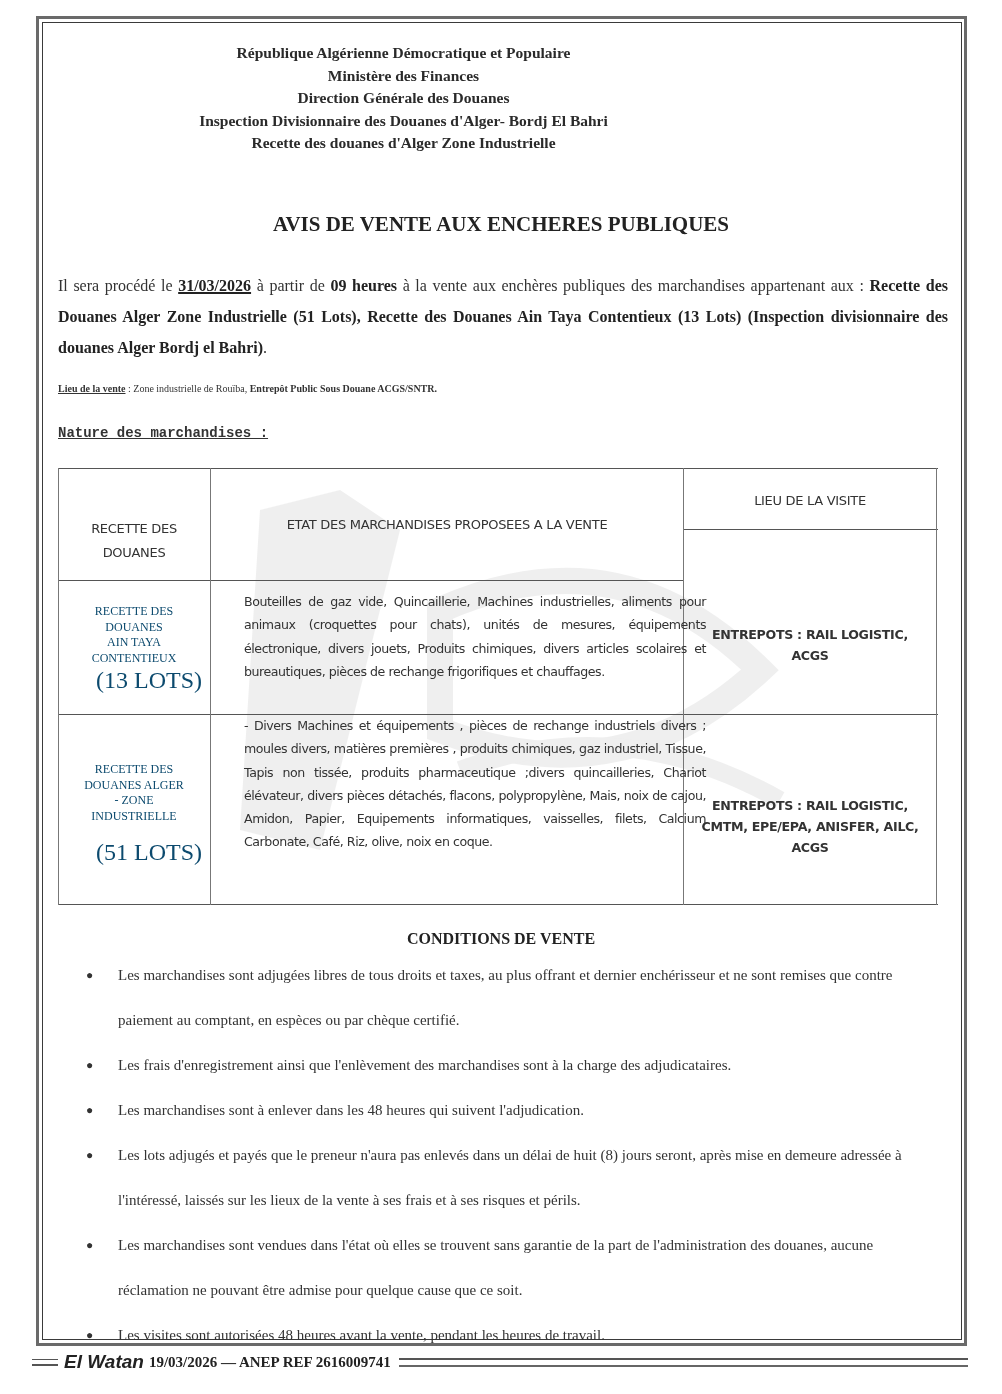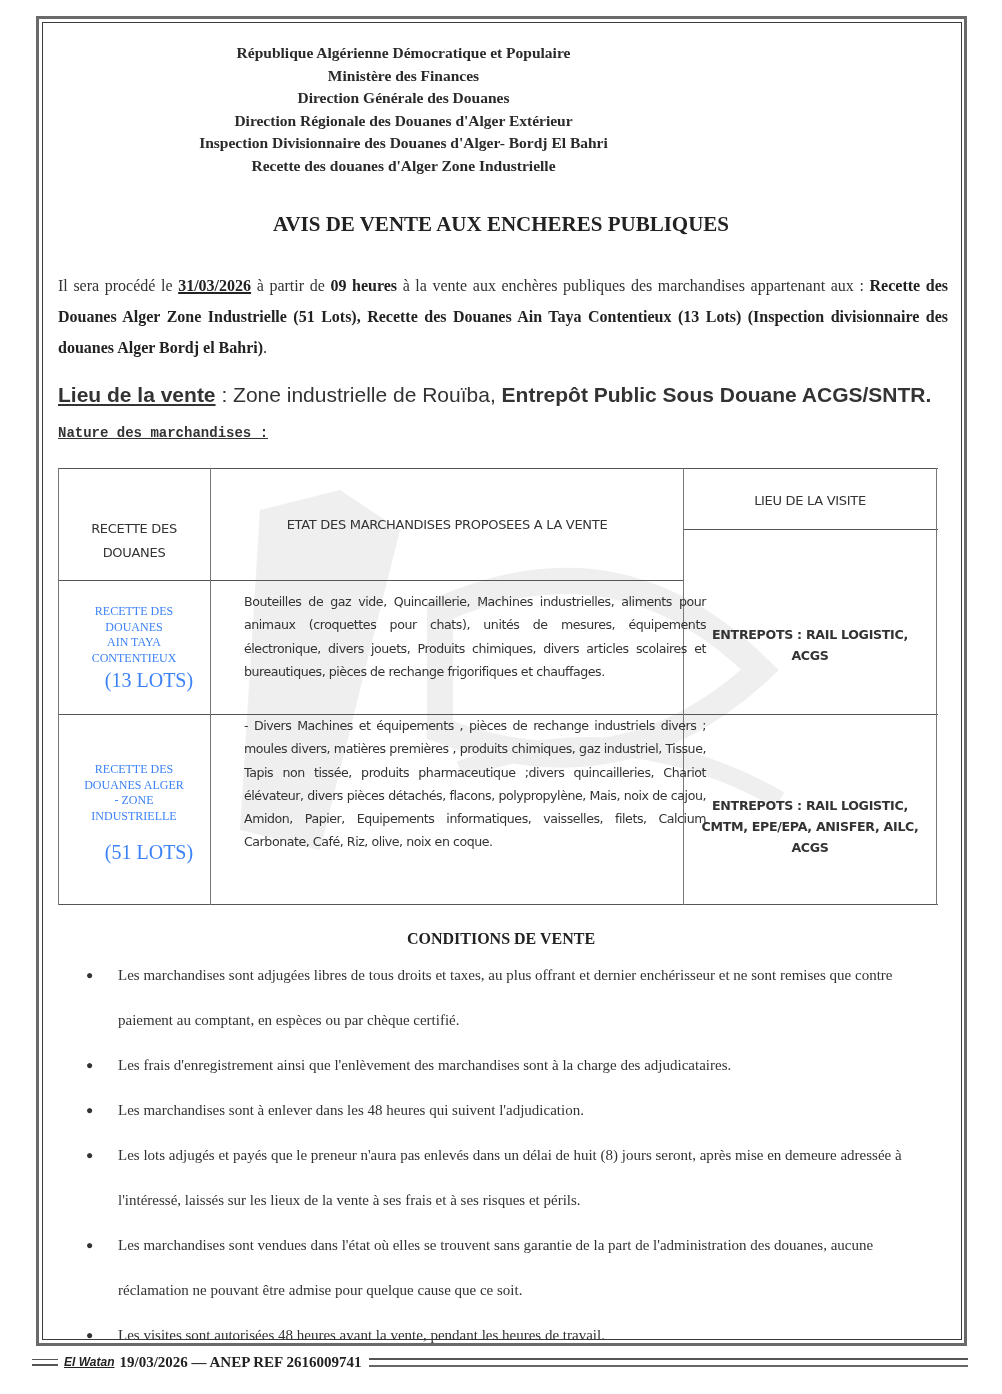--- a/index.html
+++ b/index.html
@@ -28,45 +28,45 @@
     .intro {
       position: absolute; left: 58px; top: 270px; width: 890px;
       font-family: "Liberation Serif", serif; font-size: 16px; line-height: 31px; color: #333;
       text-align: justify;
     }
     .intro b { color: #222; }
     .intro u { text-decoration-thickness: 2px; }
 
     .lieu {
       position: absolute; left: 58px; top: 383px; width: 890px;
-      font-family: Liberation Sans, sans-serif; font-size: 21px; color: #333;
+      font-family: Liberation Serif, serif; font-size: 10px; color: #333;
     }
     .nature {
       position: absolute; left: 58px; top: 425px;
       font-family: Liberation Mono, monospace; font-size: 14px; font-weight: bold; color: #333;
       text-decoration: underline;
     }
 
     
     .tbl {
       position: absolute; left: 58px; top: 468px; width: 880px; height: 437px;
     }
     .cell { position: absolute; box-sizing: border-box; }
     .hline { position: absolute; height: 1px; background: #555; }
     .vline { position: absolute; width: 1px; background: #777; }
 
     .th {
       font-family: "DejaVu Sans", sans-serif; font-size: 13px; color: #333; text-align: center;
       display: flex; align-items: center; justify-content: center; letter-spacing: -0.3px;
     }
     .rowlabel {
-      font-family: "Liberation Serif", serif; font-size: 12px; color: #3b82f6; text-align: right; line-height: 15.5px;
+      font-family: "Liberation Serif", serif; font-size: 12px; color: #0c4a6e; text-align: right; line-height: 15.5px;
       display: flex; flex-direction: column; align-items: center; justify-content: center; text-transform: uppercase;
     }
-    .rowlabel .lots { font-size: 20px; line-height: 24px; margin-top: 2px; margin-left: 30px; }
+    .rowlabel .lots { font-size: 24px; line-height: 24px; margin-top: 2px; margin-left: 30px; }
     .desc {
       font-family: "DejaVu Sans", sans-serif; font-weight: normal; font-size: 12.6px; line-height: 23.3px; color: #333;
       text-align: justify; letter-spacing: -0.45px; padding: 0 5px; margin-left: 28px;
     }
     .visit {
       font-family: "DejaVu Sans", sans-serif; font-weight: bold; font-size: 12.6px; line-height: 21px; color: #333;
       text-align: center; letter-spacing: -0.3px; margin-top: 24px;
     }
 
     .cond-title {
@@ -78,21 +78,21 @@
       font-family: "Liberation Serif", serif; font-size: 15px; color: #333;
     }
     .conds li { position: relative; padding-left: 34px; line-height: 45px; }
     .conds li .bullet { position: absolute; left: 2px; top: 0; font-size: 12px; }
 
     .footer {
       position: absolute; left: 32px; top: 1352px; width: 936px; height: 20px;
       display: flex; align-items: center; font-family: "Liberation Serif", serif; color: #222;
     }
     .footer .lead-rule { width: 26px; height: 4px; border-top: 1px solid #555; border-bottom: 2px solid #555; margin-right: 6px; }
-    .footer .paper { font-family: "Liberation Sans", sans-serif; font-weight: bold; font-style: italic; font-size: 12px; margin-right: 5px; text-decoration: underline; }
+    .footer .paper { font-family: "Liberation Sans", sans-serif; font-weight: bold; font-style: italic; font-size: 19px; margin-right: 5px; }
     .footer .ref { font-size: 15px; font-weight: bold; white-space: nowrap; }
     .footer .rule { flex: 1; height: 5px; border-top: 2px solid #555; border-bottom: 2px solid #666; margin-left: 8px; }
 
     .watermark {
       position: absolute; left: 200px; top: 470px; width: 600px; height: 400px; pointer-events: none; opacity: 0.09;
     }
   </style>
 </head>
 <body>
 
@@ -102,21 +102,20 @@
 <svg class="watermark" viewBox="0 0 600 400">
   <path d="M60 40 L140 20 L200 60 L120 380 L40 360 Z" fill="#555"></path>
   <path d="M240 140 Q420 60 560 200 Q420 330 240 260 Z" fill="none" stroke="#555" stroke-width="26"></path>
   <path d="M260 300 Q420 240 580 330" fill="none" stroke="#555" stroke-width="18"></path>
 </svg>
 
 <div class="header-block">
   <div>République Algérienne Démocratique et Populaire</div>
   <div>Ministère des Finances</div>
   <div>Direction Générale des Douanes</div>
-  <div>Direction Régionale des Douanes d'Alger Extérieur</div>
   <div>Inspection Divisionnaire des Douanes d'Alger- Bordj El Bahri</div>
   <div>Recette des douanes d'Alger Zone Industrielle</div>
 </div>
 
 <div class="title">AVIS DE VENTE AUX ENCHERES PUBLIQUES</div>
 
 <div class="intro"><span>Il sera procédé le </span><b><u>31/03/2026</u></b><span> à partir de </span><b>09 heures</b><span> à la vente aux enchères publiques des marchandises appartenant aux : </span><b>Recette des Douanes Alger Zone Industrielle (51 Lots), Recette des Douanes Ain Taya Contentieux (13 Lots) (Inspection divisionnaire des douanes Alger Bordj el Bahri)</b><span>.</span></div>
 
 <div class="lieu"><b><u>Lieu de la vente</u></b><span> : </span><span>Zone industrielle de Rouïba, </span><b>Entrepôt Public Sous Douane ACGS/SNTR.</b></div>
 

